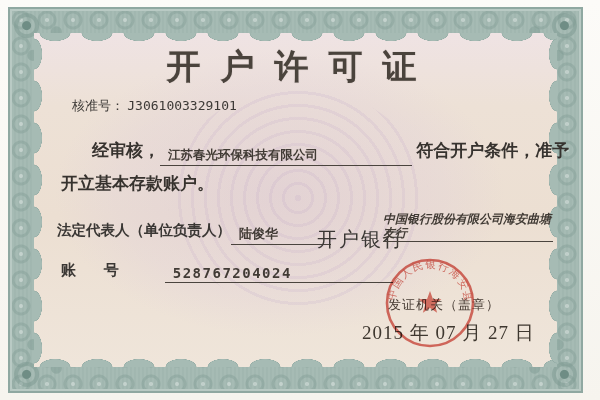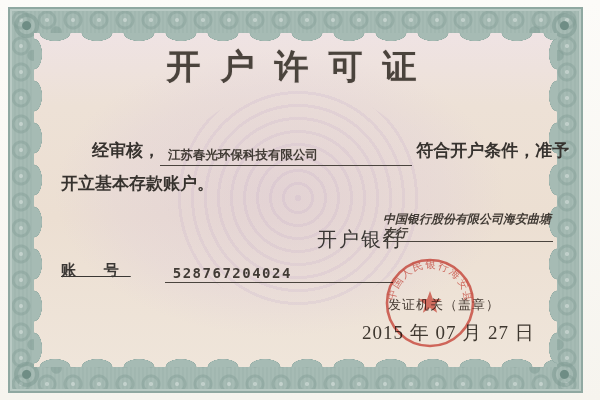--- a/index.html
+++ b/index.html
@@ -100,21 +100,21 @@
   .uline.account { width: 228px; font-size: 14px; letter-spacing: 1.5px; margin-left: 32px; }
 
   .legal-row { left: 57px; top: 221px; font-size: 14.5px; font-weight: 700; }
   .bank-label { left: 317px; top: 226px; font-size: 20px; font-weight: 400; letter-spacing: 2px; }
   .bank-value {
     left: 383px; top: 212px; width: 170px;
     font-size: 12px; line-height: 14px; font-weight: 700; color: #413b35;
     white-space: normal; border-bottom: 1.2px solid #4a443e; padding-bottom: 1px; font-style: italic;
   }
   .account-row { left: 61px; top: 261px; font-size: 15px; font-weight: 700; }
-  .account-label { letter-spacing: 12px; margin-right: 2px; text-decoration: underline; }
+  .account-label { letter-spacing: 12px; margin-right: 2px; }
 
   .issuer-row { left: 388px; top: 296px; font-size: 13px; font-weight: 400; color: #473c34; letter-spacing: 1px; }
   .date-row { left: 362px; top: 320px; font-size: 19px; color: #3e372f; letter-spacing: 1px; }
 
   .seal {
     position: absolute; left: 383px; top: 256px; width: 94px; height: 94px;
     opacity: .85; filter: blur(.3px); mix-blend-mode: multiply;
     pointer-events: none;
   }
 </style>
@@ -129,29 +129,36 @@
   <div class="corner br"></div>
   <div class="inner-area"></div>
   <div class="scallop top"></div>
   <div class="scallop bottom"></div>
   <div class="scallop left"></div>
   <div class="scallop right"></div>
   <div class="rosette"></div>
 
   <div class="abs title">开户许可证</div>
 
+  <div class="abs approval-row small-label">
+    <span>核准号：</span>
+    <span class="num">J3061003329101</span>
+  </div>
 
 
   <div class="abs body-line line1">
     <span>经审核，</span><span class="uline company">江苏春光环保科技有限公司</span>
     <span>符合开户条件，准予</span>
   </div>
 
   <div class="abs body-line line2">开立基本存款账户。</div>
 
+  <div class="abs legal-row">
+    <span>法定代表人（单位负责人）</span><span class="uline name">陆俊华</span>
+  </div>
 
   <div class="abs bank-label">开户银行</div>
   <div class="abs bank-value">中国银行股份有限公司海安曲塘支行</div>
 
   <div class="abs account-row">
     <span class="account-label">账  号</span><span class="uline account num">528767204024</span>
   </div>
 
   <div class="abs issuer-row">发证机关（盖章）</div>
   <div class="abs date-row">2015 年 07 月 27 日</div>

